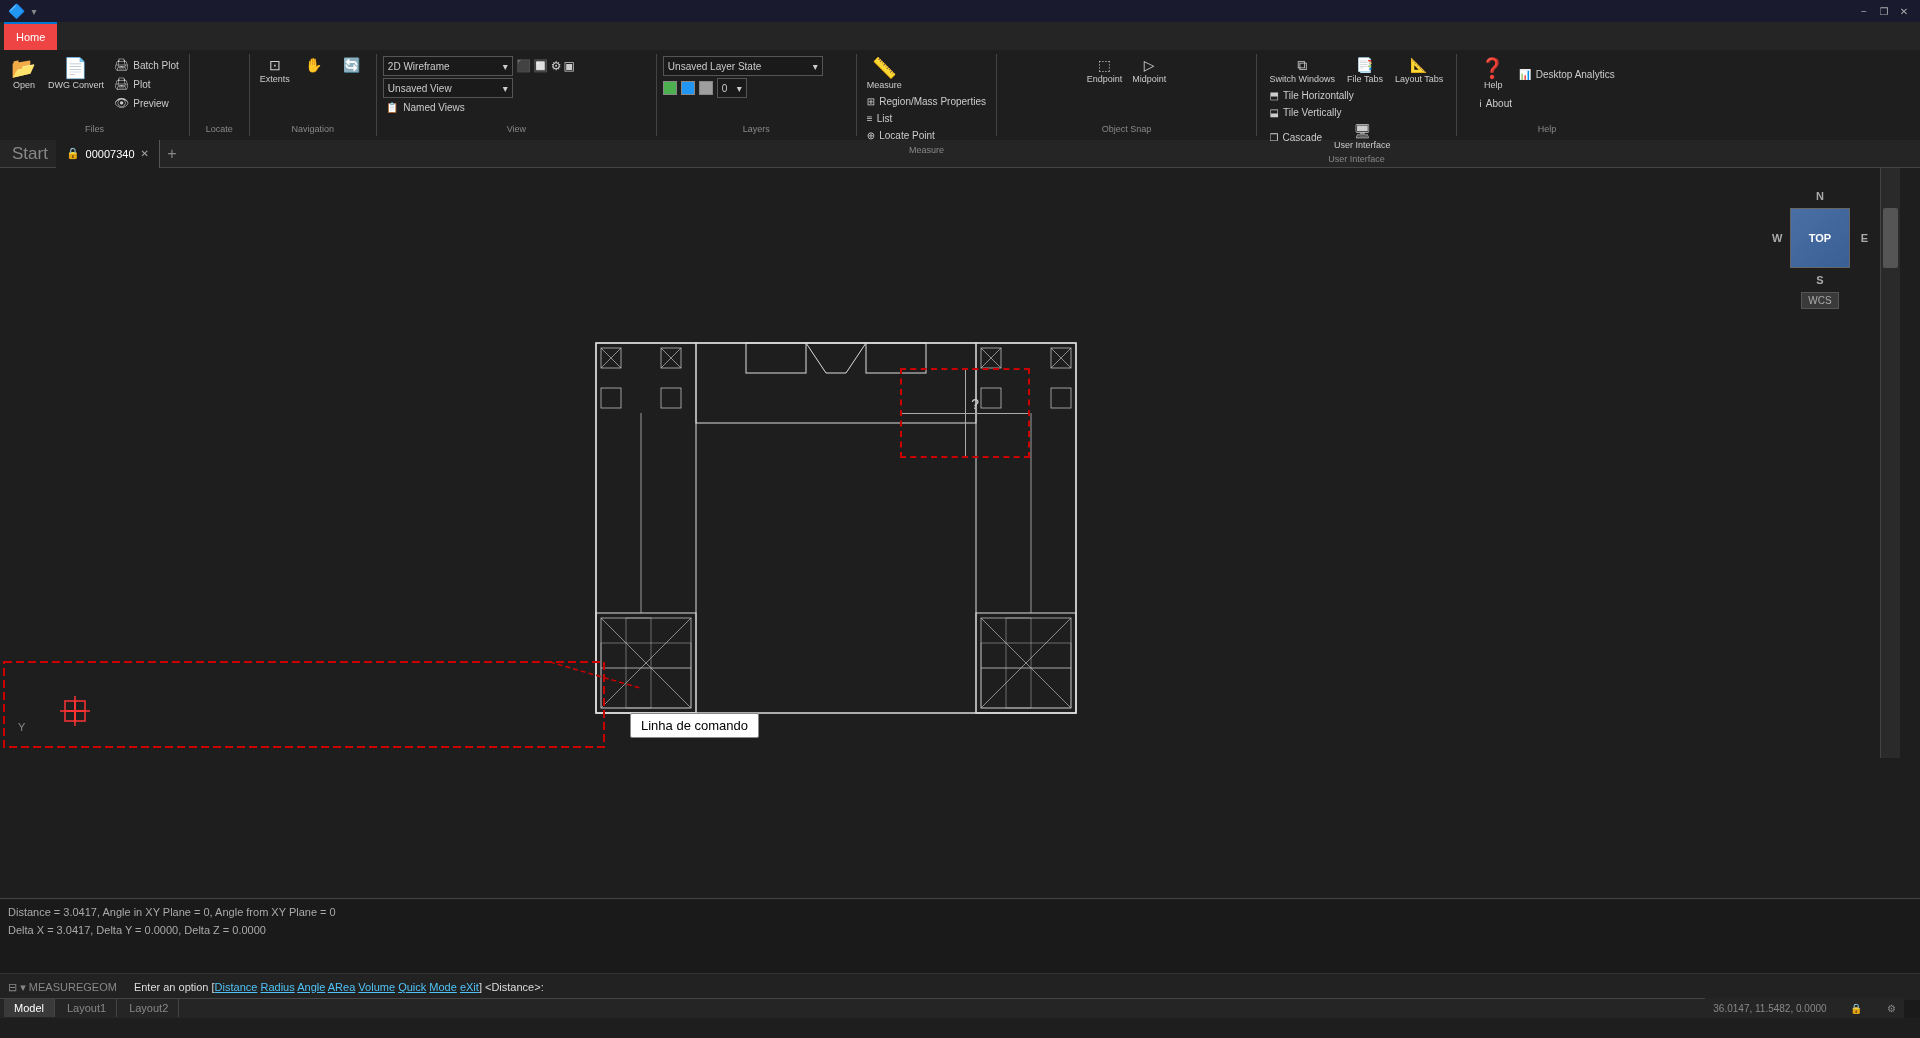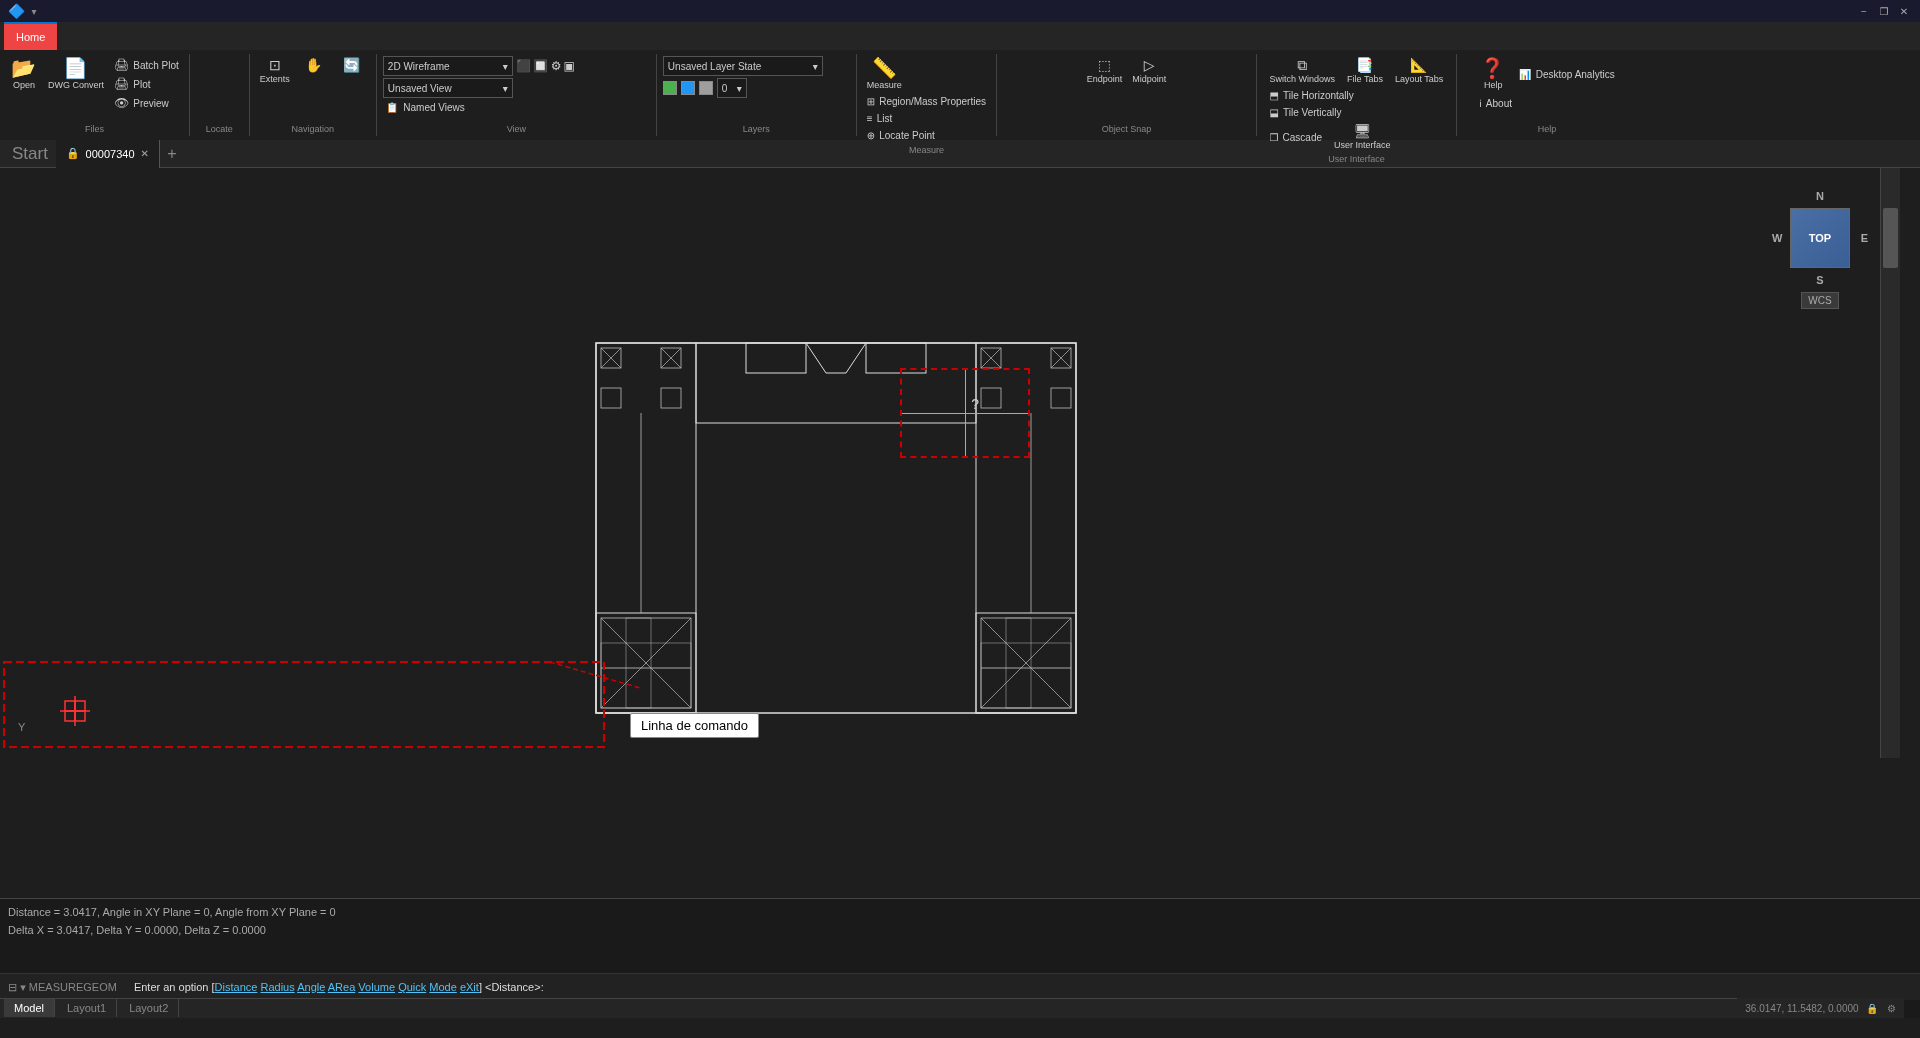--- a/index.html
+++ b/index.html
@@ -334,21 +334,21 @@
     }
 
     
     .status-right {
       position: absolute;
       bottom: 0;
       right: 0;
       height: 20px;
       display: flex;
       align-items: center;
-      gap: 8px;
+      gap: 24px;
       padding: 0 8px;
       background: #252525;
       font-size: 10px;
       color: #888;
     }
 
     
     .y-axis {
       position: absolute;
       bottom: 165px;

